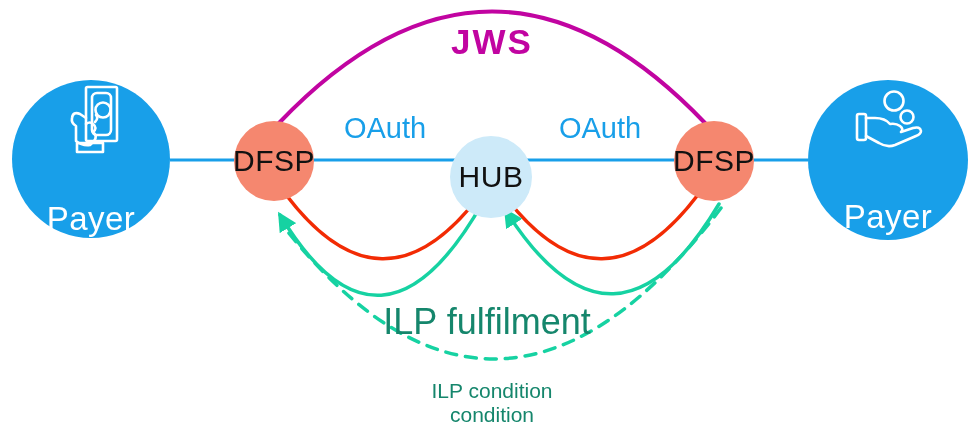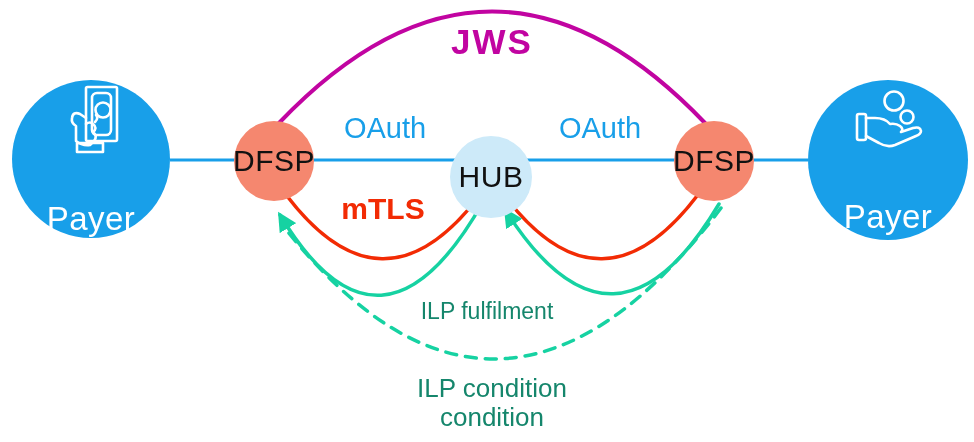--- a/index.html
+++ b/index.html
@@ -32,22 +32,22 @@
   .node-icon svg{display:block;}
   .node-icon path,.node-icon rect,.node-icon circle{
     stroke:#fff;stroke-width:2.6;fill:none;stroke-linecap:round;stroke-linejoin:round;
   }
 
   .lbl{position:absolute;z-index:3;transform:translate(-50%,-50%);white-space:nowrap;line-height:1.12;text-align:center;}
   .lbl-jws{left:492px;top:42px;color:var(--magenta);font-size:35px;font-weight:700;letter-spacing:2px;}
   .lbl-oauth-left{left:385px;top:128px;color:var(--azure);font-size:29px;font-weight:500;}
   .lbl-oauth-right{left:600px;top:128px;color:var(--azure);font-size:29px;font-weight:500;}
   .lbl-mtls{left:383px;top:209px;color:var(--red);font-size:30px;font-weight:600;}
-  .lbl-ilp-fulfilment{left:487px;top:312px;color:var(--tealdark);font-size:23px;font-weight:500;}
-  .lbl-ilp-condition{left:492px;top:403px;color:var(--tealdark);font-size:26px;font-weight:500;}
+  .lbl-ilp-fulfilment{left:487px;top:322px;color:var(--tealdark);font-size:36px;font-weight:500;}
+  .lbl-ilp-condition{left:492px;top:403px;color:var(--tealdark);font-size:21px;font-weight:500;}
 </style>
 </head>
 <body>
 
 <div class="stage">
 
   <svg class="links" width="974" height="442" viewBox="0 0 974 442">
     <defs>
       <marker id="tealArrow" viewBox="0 0 10 10" refX="8" refY="5" markerWidth="5.5" markerHeight="5.5" orient="auto">
         <path d="M0,0 L10,5 L0,10 Z" fill="#16D2A2" stroke="none"></path>
@@ -96,20 +96,19 @@
         <rect x="6" y="26" width="9" height="26" rx="2"></rect>
         <path d="M 15 30 H 24 Q 34 30 39 36 Q 45 35 49 38 Q 53 41 50 44 L 62 40 Q 69 38 70 43 Q 70 46 65 48 L 44 57 Q 36 60 28 55 L 15 48"></path>
       </svg>
     </span>
     <span class="node-label">Payer</span>
   </div>
 
   <div class="lbl lbl-jws">JWS</div>
   <div class="lbl lbl-oauth-left">OAuth</div>
   <div class="lbl lbl-oauth-right">OAuth</div>
-  <div class="lbl lbl-mtls">mTLS</div>
   <div class="lbl lbl-ilp-fulfilment">ILP fulfilment</div>
   <div class="lbl lbl-ilp-condition">
     <div>ILP condition</div>
     <div>condition</div>
   </div>
 
 </div>
 
 </body></html>

